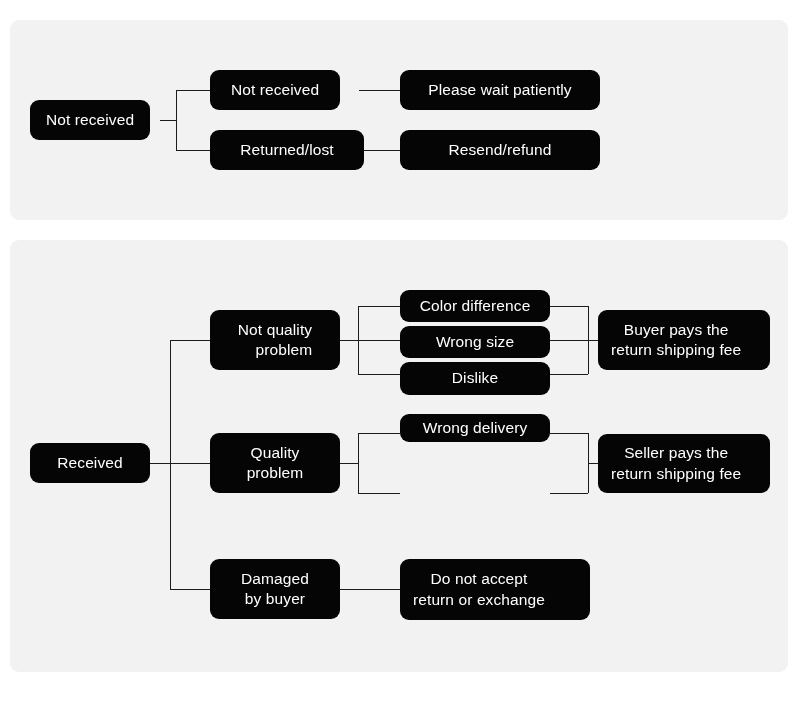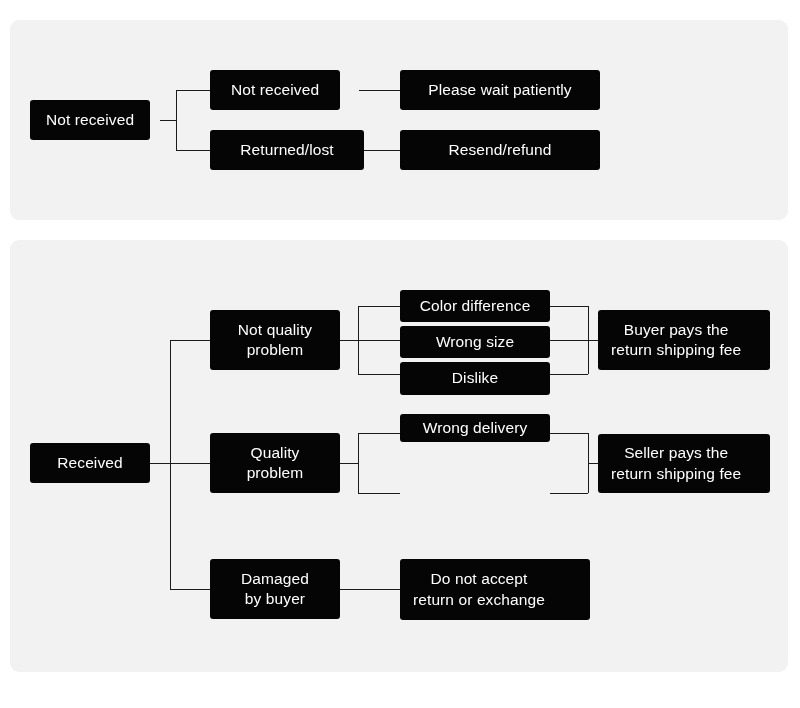--- a/index.html
+++ b/index.html
@@ -29,21 +29,21 @@
     width: 778px; height: 200px;
   }
   #panel-received {
     left: 10px; top: 240px;
     width: 778px; height: 432px;
   }
   .node {
     position: absolute;
     background: #050505;
     color: #ffffff;
-    border-radius: 3px;
+    border-radius: 9px;
     display: flex;
     align-items: center;
     box-sizing: border-box;
     font-size: 15.5px;
     line-height: 1.30;
     letter-spacing: 0.1px;
     white-space: pre-line;
   }
   .node.center { justify-content: center; text-align: center; }
   .node.left   { justify-content: flex-start; text-align: center; padding-left: 13px; }
@@ -130,21 +130,21 @@
     <div class="ln h" style="left:540px; top:253px; width:38px;"></div>
     <div class="ln v" style="left:578px; top:193px; height:60px;"></div>
     <div class="ln h" style="left:578px; top:223px; width:10px;"></div>
 
     <div class="ln h" style="left:330px; top:349px; width:60px;"></div>
 
     <div class="node center" style="left:20px; top:203px; width:120px; height:40px;">
       <span class="label">Received</span>
     </div>
 
-    <div class="node center" style="left:200px; top:70px; width:130px; height:60px;">
+    <div class="node center" style="left:200px; top:70px; width:130px; height:60px;text-align:right;">
       <span class="label">Not quality
 problem</span>
     </div>
 
     <div class="node center" style="left:200px; top:193px; width:130px; height:60px;">
       <span class="label">Quality
 problem</span>
     </div>
 
     <div class="node center" style="left:200px; top:319px; width:130px; height:60px;">

